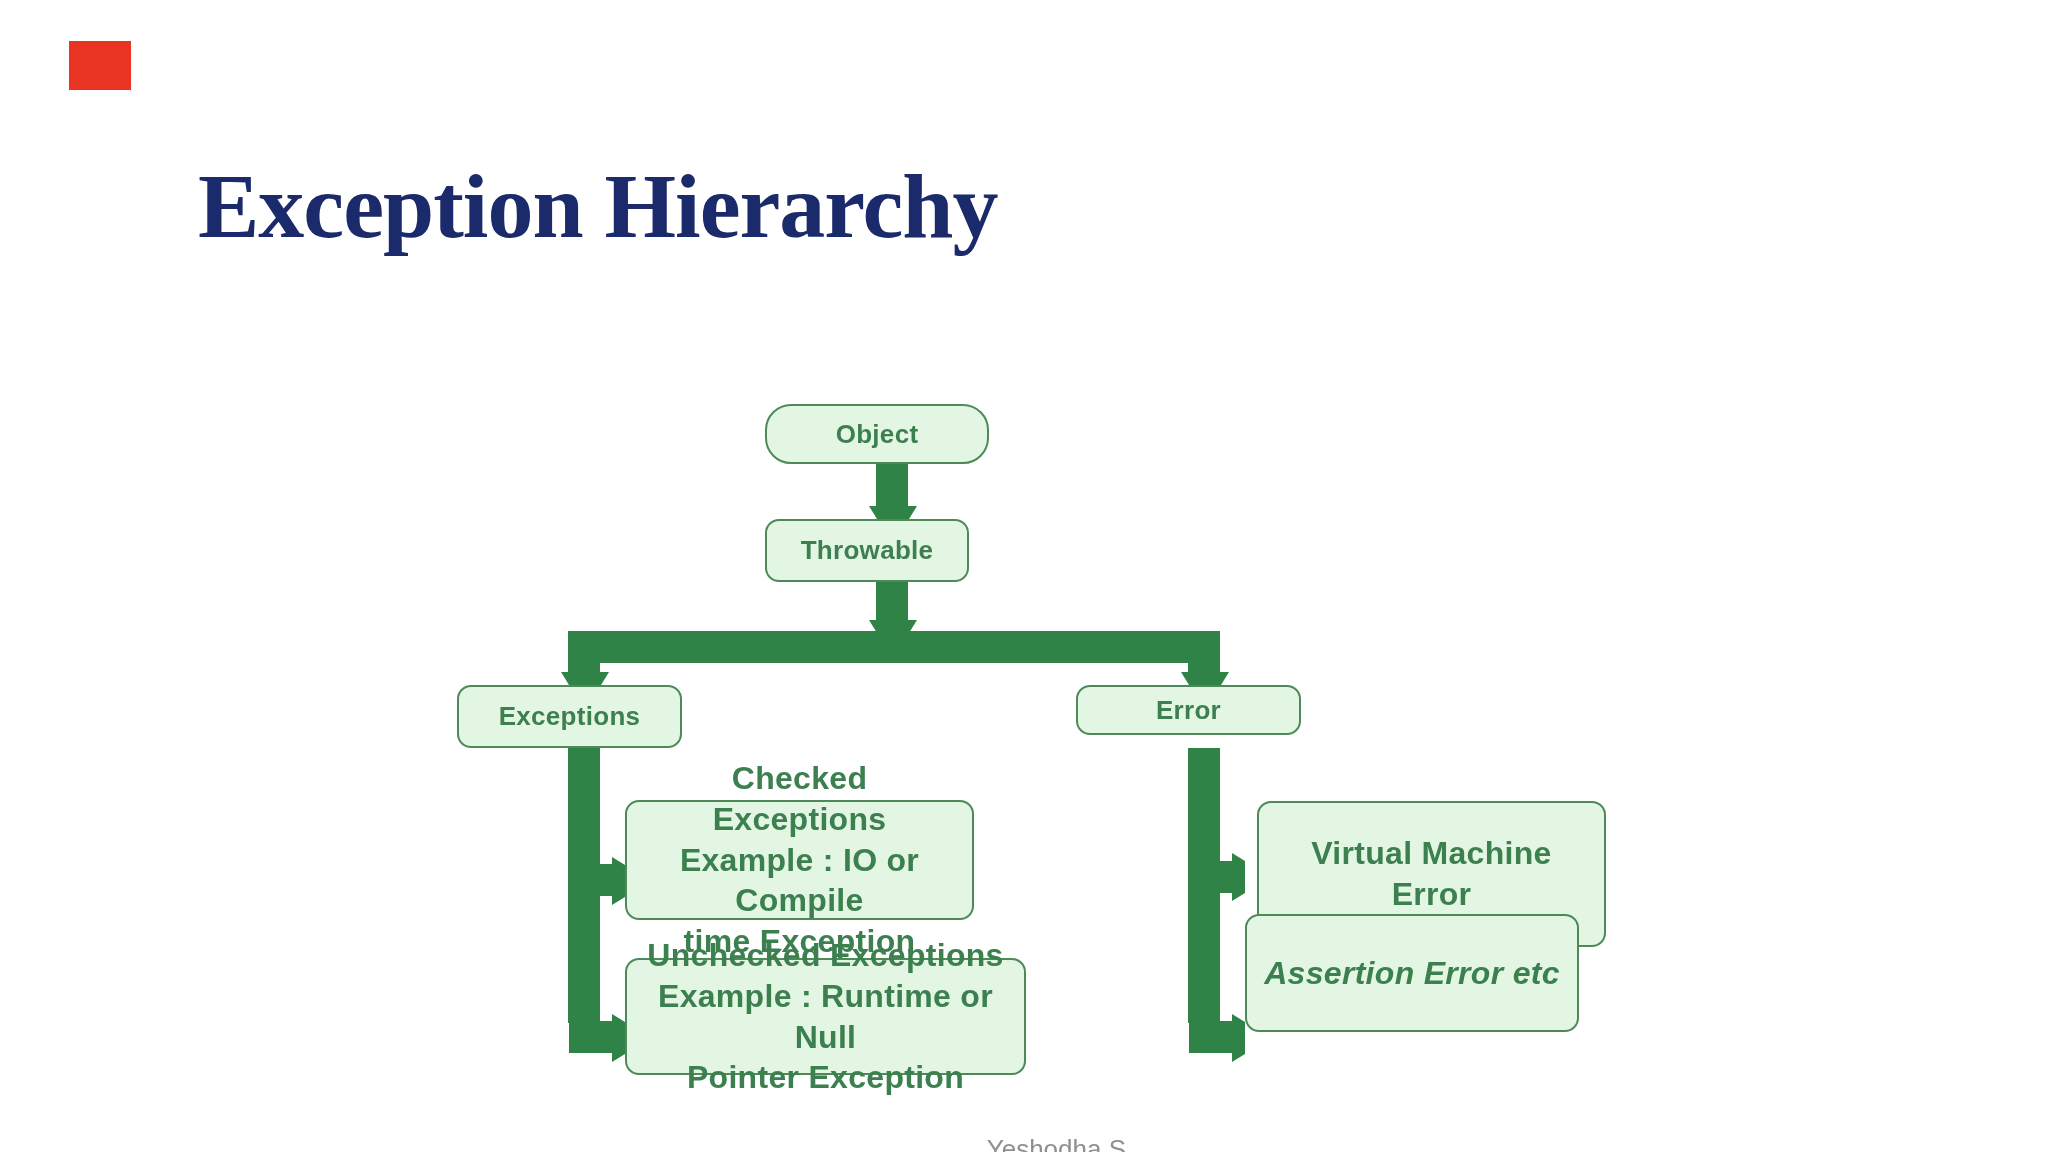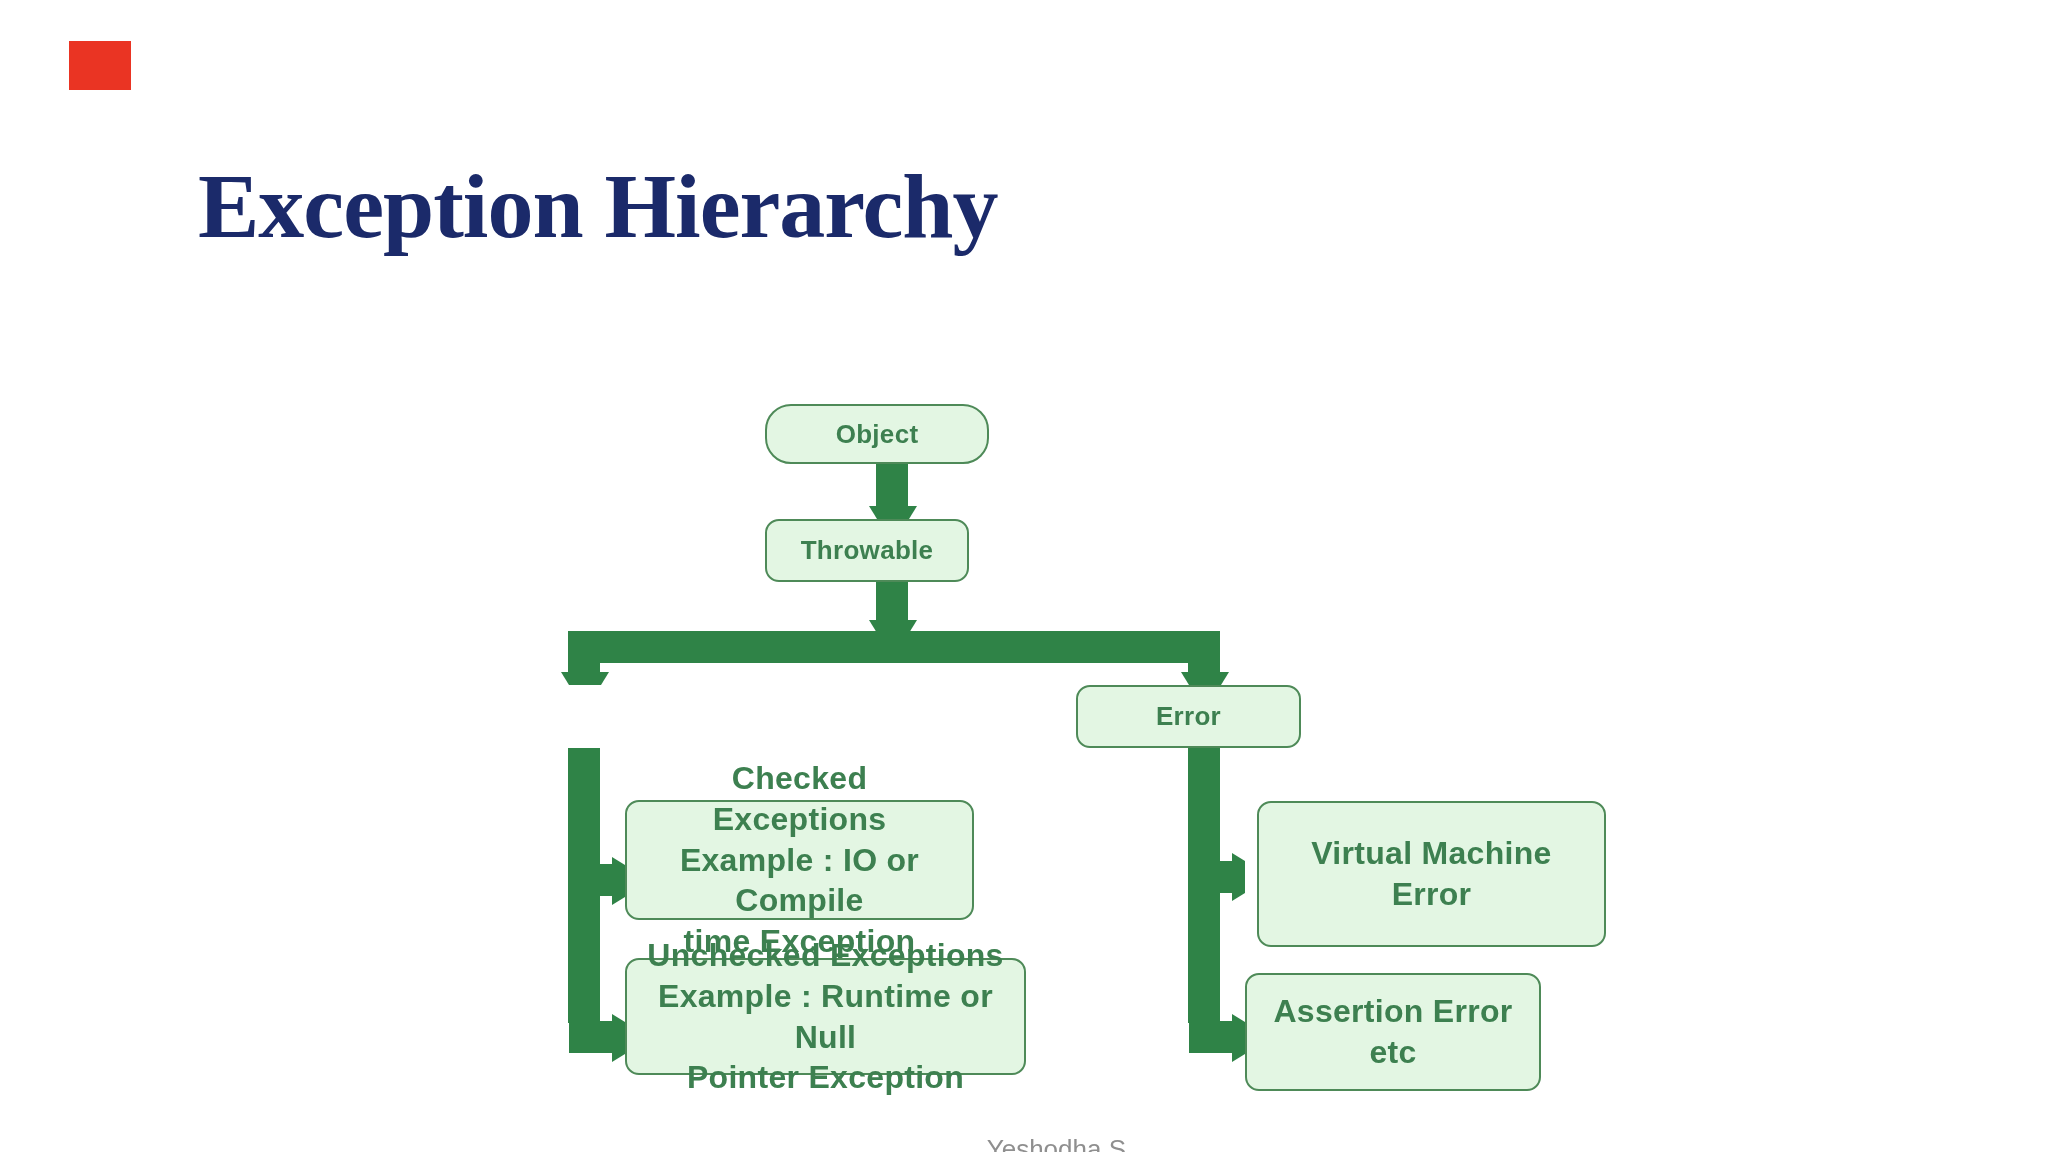--- a/index.html
+++ b/index.html
@@ -26,25 +26,25 @@
   .node{position:absolute;display:flex;align-items:center;justify-content:center;
     background:var(--box-fill);border:2px solid var(--box-border);
     border-radius:14px;color:var(--box-text);font-weight:600;
     text-align:center;white-space:pre-line;letter-spacing:.3px;}
   .node.small{font-size:26px;}
   .node.large{font-size:32px;line-height:1.28;}
 
   .n-object   {left:733px;top:372px;width:224px;height:60px;border-radius:26px;}
   .n-throwable{left:733px;top:487px;width:204px;height:63px;}
   .n-exceptions{left:425px;top:653px;width:225px;height:63px;}
-  .n-error    {left:1044px;top:653px;width:225px;height:63px;}
+  .n-error    {left:1044px;top:653px;width:225px;height:50px;}
   .n-checked  {left:593px;top:768px;width:349px;height:120px;}
   .n-unchecked{left:593px;top:926px;width:401px;height:117px;}
   .n-vmerror  {left:1213px;top:769px;width:349px;height:146px;margin-left:12px;}
-  .n-assert   {left:1213px;top:941px;width:296px;height:118px;}
+  .n-assert   {left:1213px;top:882px;width:334px;height:118px;font-style:italic;}
 
   .line{position:absolute;background:var(--arrow);}
   .vline{width:2px;}
   .hline{height:2px;}
 
   .arrow-down{position:absolute;width:0;height:0;
     border-left:8px solid transparent;border-right:8px solid transparent;
     border-top:13px solid var(--arrow);}
   .arrow-right{position:absolute;width:0;height:0;
     border-top:8px solid transparent;border-bottom:8px solid transparent;
@@ -57,20 +57,21 @@
 <body>
 
 <div class="stage">
 
   <div class="red-marker"></div>
 
   <h1 class="slide-title">Exception Hierarchy</h1>
 
   <div class="node small n-object">Object</div>
   <div class="node small n-throwable">Throwable</div>
+  <div class="node small n-exceptions">Exceptions</div>
   <div class="node small n-error">Error</div>
   <div class="node large n-checked">Checked Exceptions
 Example : IO or Compile
 time Exception</div>
   <div class="node large n-unchecked">Unchecked Exceptions
 Example : Runtime or Null
 Pointer Exception</div>
   <div class="node large n-vmerror">Virtual Machine Error</div>
   <div class="node large n-assert">Assertion Error etc</div>
 

